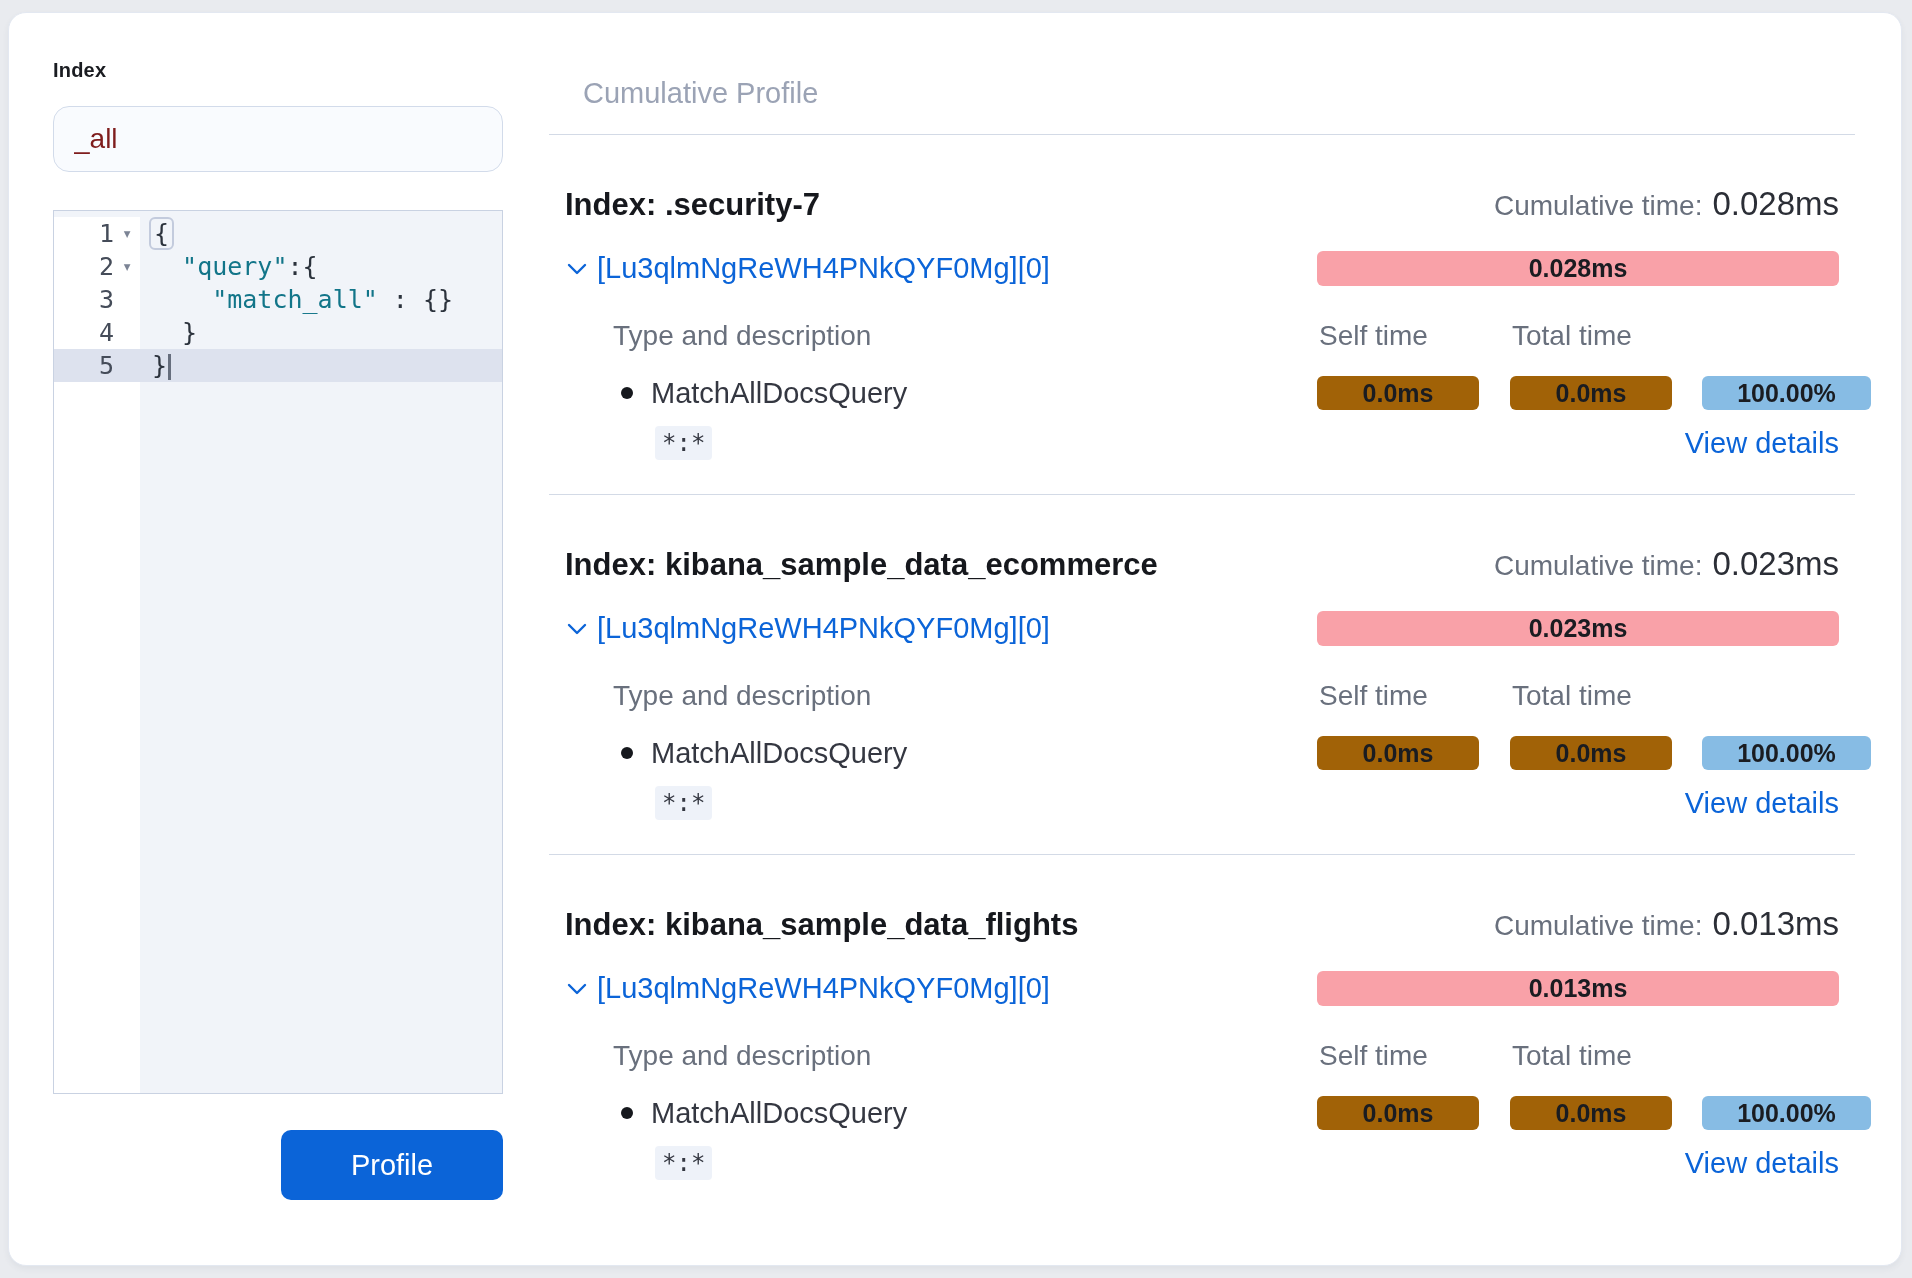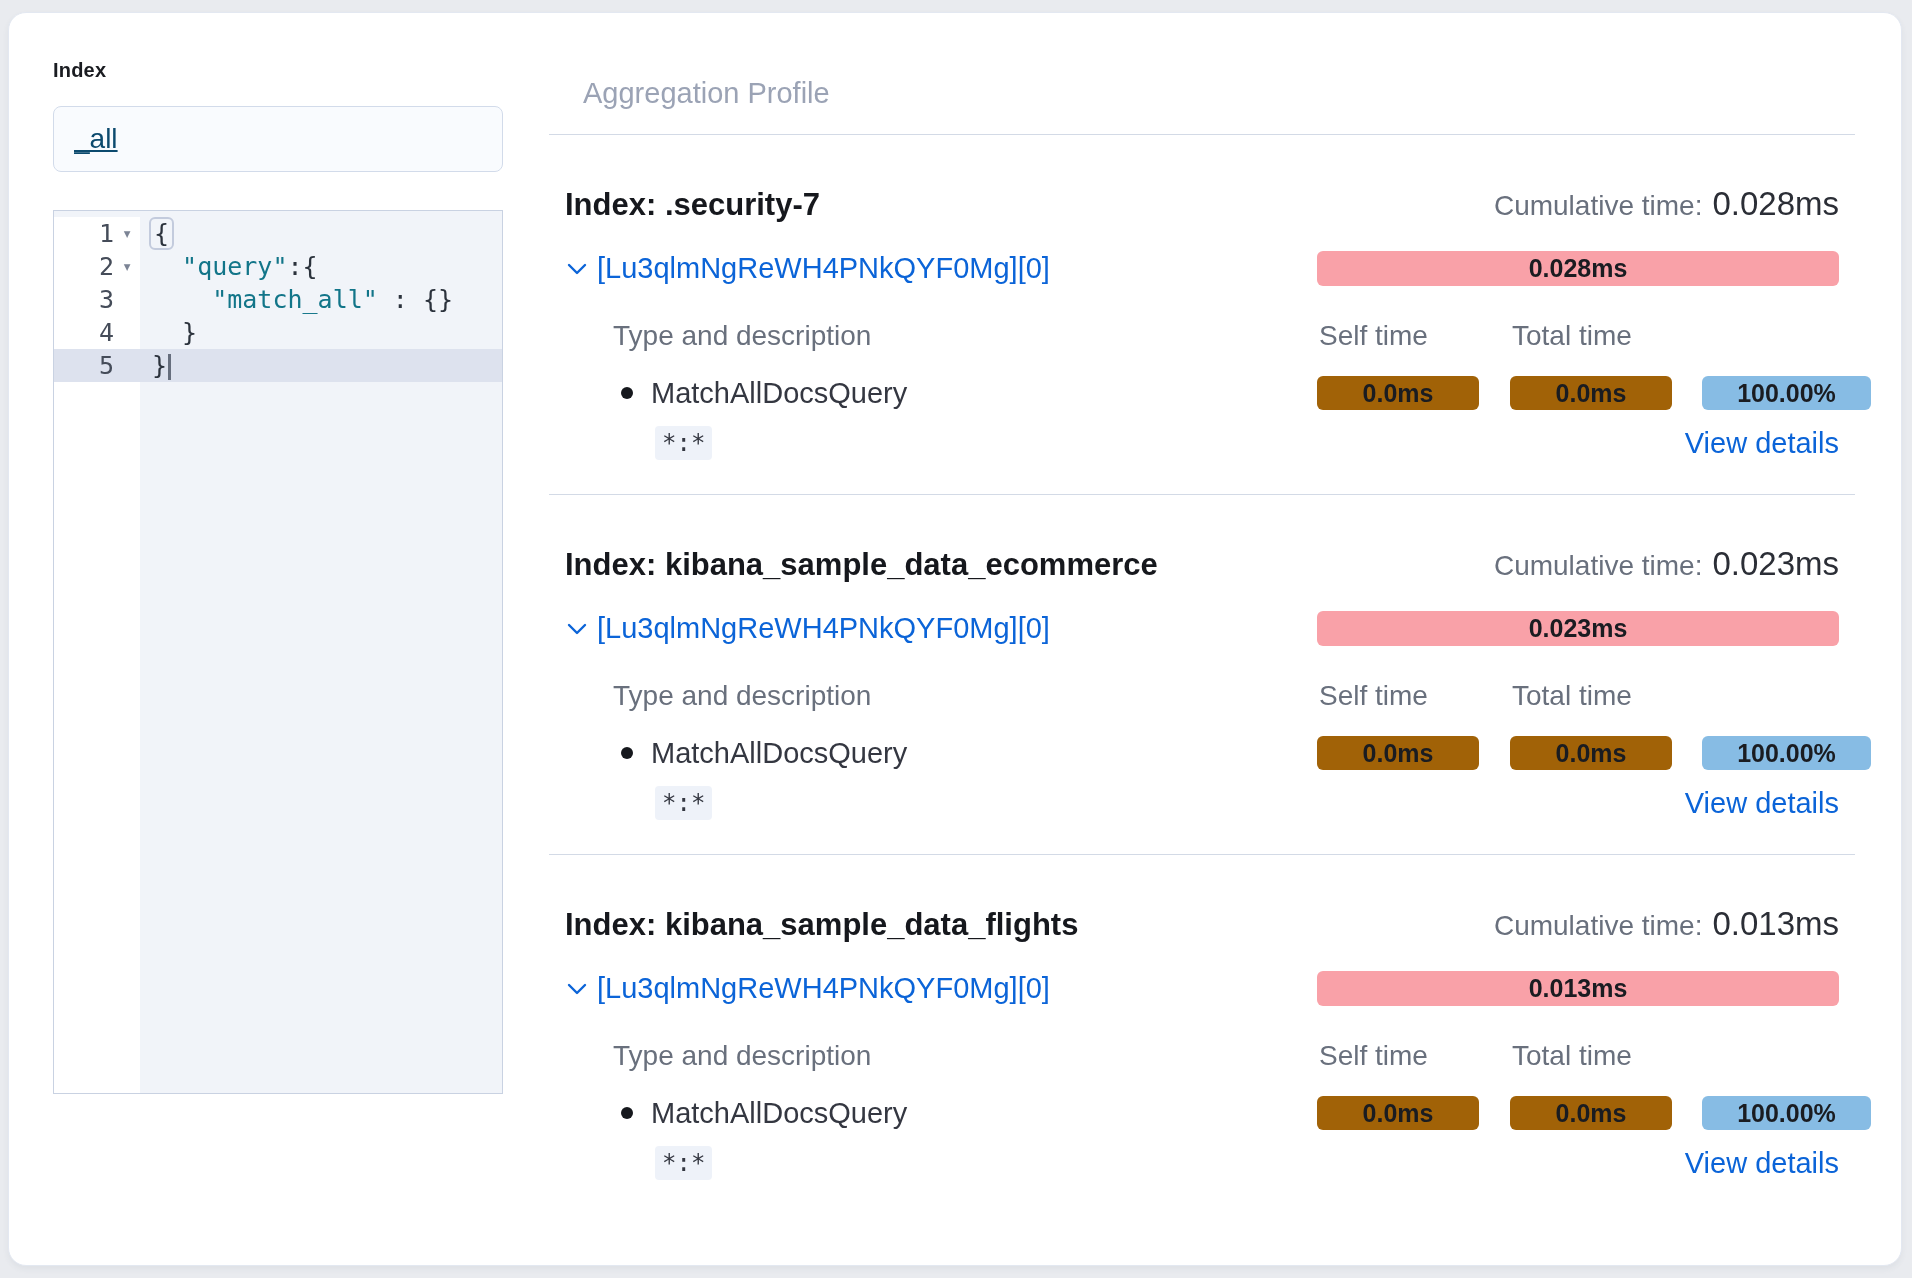--- a/index.html
+++ b/index.html
@@ -15,23 +15,23 @@
     background:#ffffff; border:1px solid #e3e8f1; border-radius:18px;
     box-shadow:0 3px 6px rgba(50,60,80,0.06);
     display:flex; overflow:hidden;
   }
 
   
   .left-panel { width:540px; flex:0 0 540px; padding:46px 0 0 44px; }
   .index-label { font-size:20px; font-weight:700; color:#1a1c21; letter-spacing:0.2px; }
   .index-input {
     margin-top:24px; width:450px; height:66px;
-    background:#f9fbfe; border:1px solid #d2dbea; border-radius:8px;
-    font-size:28px; color:#0c4a6e; padding:0 20px;
-    font-family:"Liberation Sans", sans-serif; outline:none; display:block;text-decoration:underline;
+    background:#f9fbfe; border:1px solid #d2dbea; border-radius:16px;
+    font-size:28px; color:#7f1d1d; padding:0 20px;
+    font-family:"Liberation Sans", sans-serif; outline:none; display:block;
   }
   .editor {
     margin-top:38px; width:450px; height:884px;
     border:1px solid #c9d2e2; background:#f1f4f9;
     font-family:"DejaVu Sans Mono", monospace; font-size:25px;
     display:flex; flex-direction:column; overflow:hidden;
   }
   .ed-row { display:flex; height:33px; line-height:33px; flex:0 0 33px; }
   .ed-row.first { margin-top:6px; }
   .ed-row.active .gut, .ed-row.active .cod { background:#dde2ee; }
@@ -151,27 +151,30 @@
             <span class="num">5</span>
             <span class="fold"></span>
           </div>
         <div class="cod"><span>}</span><span class="cursor"></span></div>
       </div>
       <div class="ed-fill">
           <div class="gut-fill"></div>
         </div>
     </div>
 
+    <div class="btn-row">
+      <button class="profile-btn">Profile</button>
+    </div>
   </div>
 
   <div class="right-panel">
     <div class="right-inner">
 
       <div class="tabs">
-        <div class="tab inactive">Aggregation Profile</div>
+        <div class="tab inactive">Cumulative Profile</div>
       </div>
 
       <div class="section bordered">
         <div class="sec-head">
           <div class="sec-title">Index: .security-7</div>
           <div class="cum">
             <span class="cum-label">Cumulative time:</span>
             <span class="cum-value">0.028ms</span>
           </div>
         </div>

